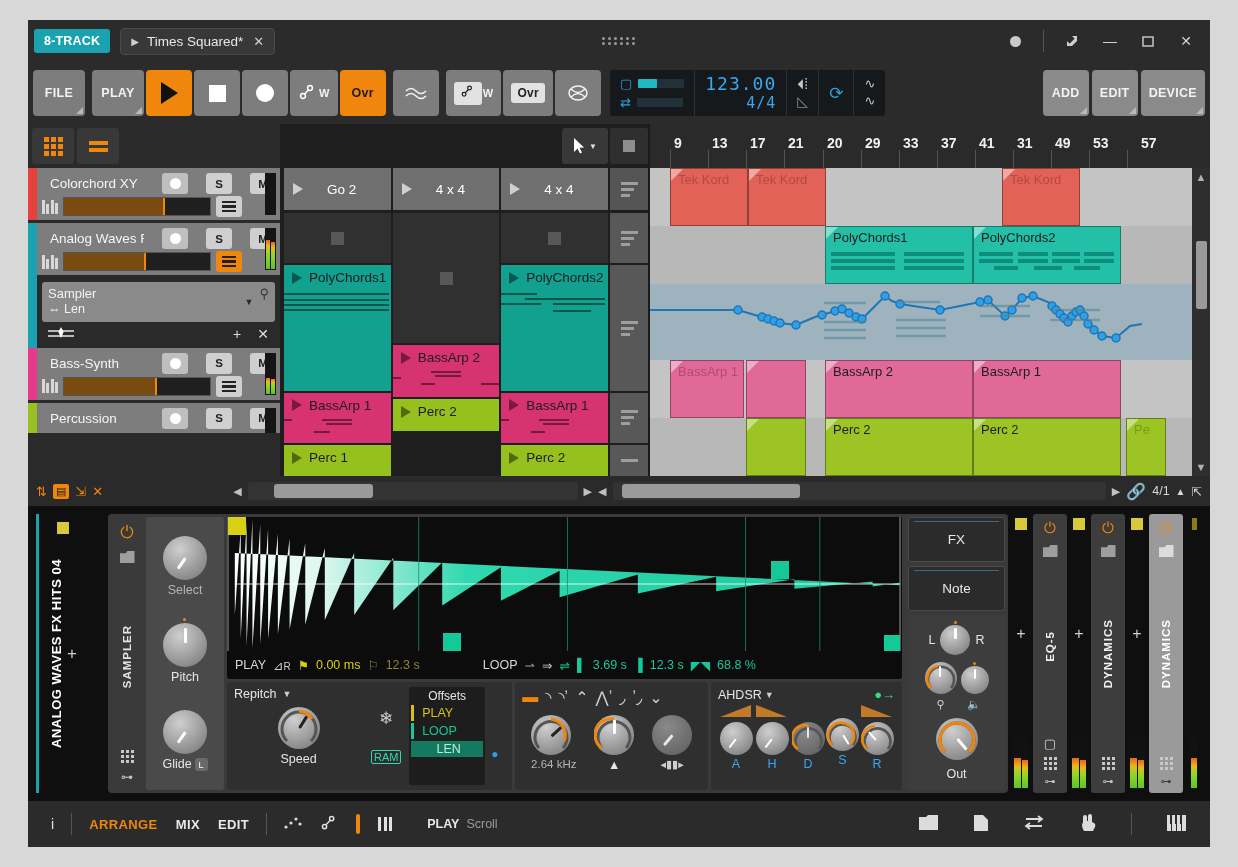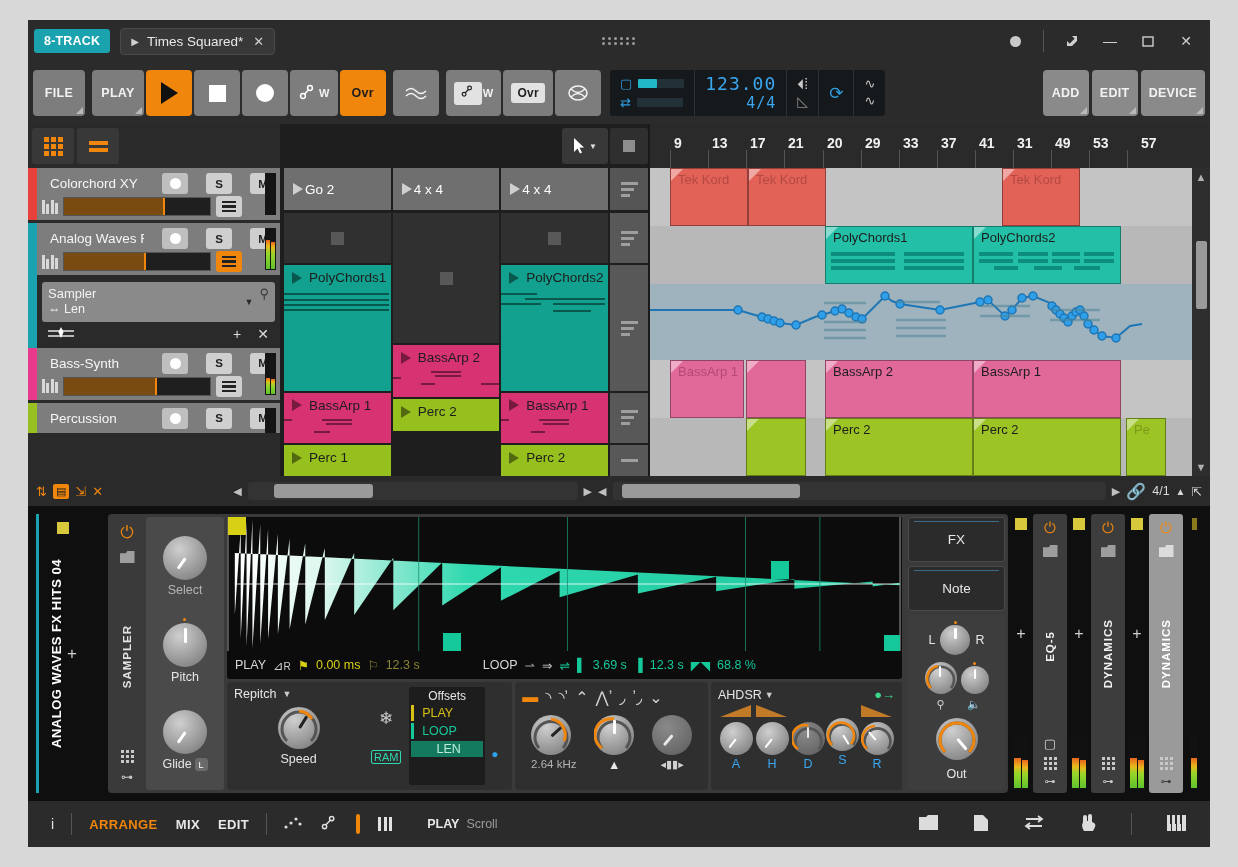--- a/index.html
+++ b/index.html
@@ -116,21 +116,21 @@
   
   .launcher { width:368px; background:#1e1e1e; display:flex; flex-direction:column; }
   .lhead { height:44px; display:flex; align-items:center; gap:2px; padding-left:4px;}
   .cursor-btn { width:46px;height:36px;background:#383838;border-radius:3px;
                 display:flex;align-items:center;justify-content:center;gap:3px;color:#e0e0e0;font-size:14px;}
   .stop-btn { width:38px;height:36px;background:#2f2f2f;border-radius:2px;
               display:flex;align-items:center;justify-content:center;}
   .stop-btn i { width:12px;height:12px;background:#8d8d8d;display:block; }
   .scene-row { display:flex; gap:2px; padding-left:4px; }
   .scene { flex:1; height:42px; background:#6f6f6f; display:flex; align-items:center;
-           gap:2px; padding-left:9px; color:#fff; font-size:13.5px; }
+           gap:24px; padding-left:9px; color:#fff; font-size:13.5px; }
   .scene .tri { width:0;height:0;border-left:10px solid #cfcfcf;
                 border-top:6px solid transparent;border-bottom:6px solid transparent;}
   .clipgrid { flex:1; display:flex; gap:2px; padding-left:4px; overflow:hidden;}
   .clipcol { flex:1; display:flex; flex-direction:column; gap:2px; }
   .clip { position:relative; overflow:hidden; }
   .clip .hdr { display:flex; align-items:center; gap:7px; padding:5px 0 0 8px;
                font-size:13.5px; color:#1d1d1d; }
   .clip .hdr .tri { width:0;height:0;border-left:10px solid rgba(0,0,0,.45);
                 border-top:6px solid transparent;border-bottom:6px solid transparent;}
   .clip.empty { background:#303030; display:flex; align-items:center; justify-content:center; }

